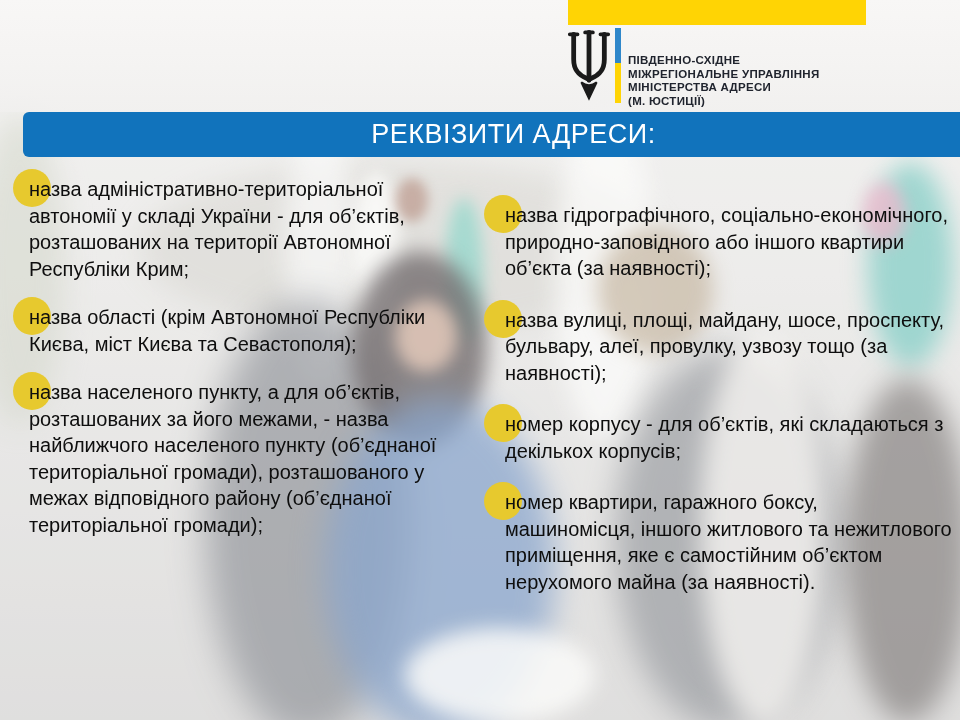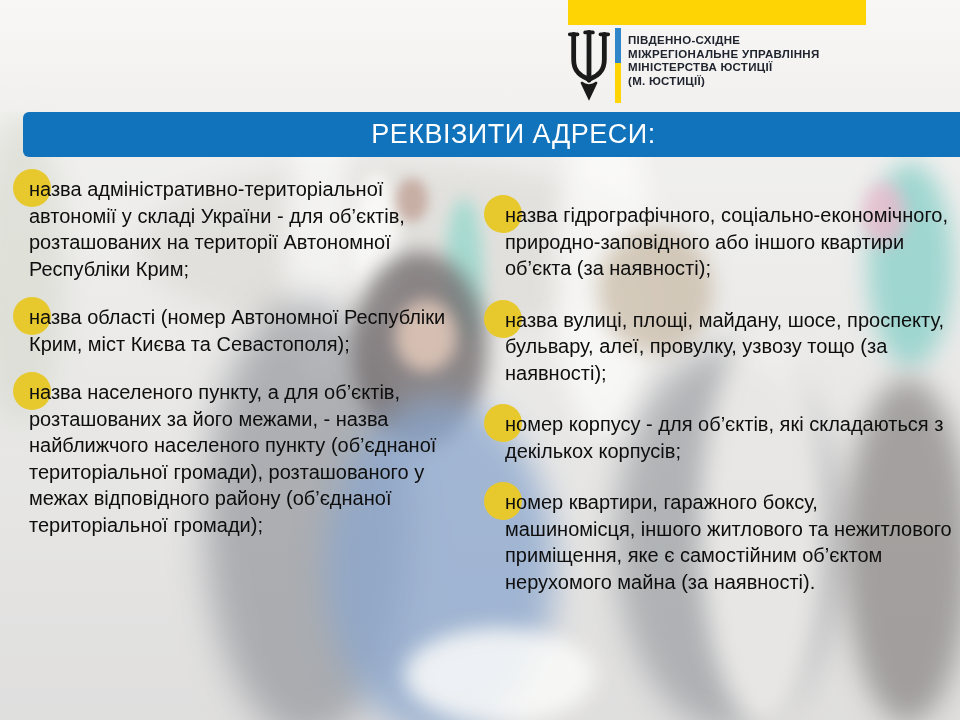--- a/index.html
+++ b/index.html
@@ -32,21 +32,21 @@
   .photo-wash{position:absolute;inset:0;background:rgba(255,255,255,.30);}
   .top-haze{position:absolute;left:0;top:0;width:960px;height:112px;
     background:linear-gradient(180deg,rgba(248,247,246,.96),rgba(241,240,239,.72));}
   
   .flag-bar{position:absolute;left:568px;top:0;width:298px;height:25px;}
   .logo{position:absolute;left:566px;top:28px;display:flex;align-items:flex-start;}
   .trident{width:46px;height:74px;flex:0 0 auto;}
   .logo-divider{width:6px;height:75px;margin:0 7px 0 3px;flex:0 0 auto;
     background:linear-gradient(180deg,#2f87ca 0 47%,#ffd404 47% 100%);}
   .logo-text{padding-top:6px;font-size:11.5px;line-height:13.5px;font-weight:bold;
-    color:#20242e;letter-spacing:.3px;white-space:nowrap;}
+    color:#20242e;letter-spacing:.3px;white-space:nowrap;margin-top:20px;}
   .banner{position:absolute;left:23px;top:112px;width:925px;height:45px;border-radius:6px;
     display:flex;align-items:center;justify-content:center;padding-left:28px;}
   .banner-title{color:#ffffff;font-size:27px;letter-spacing:.5px;font-weight:400;}
   
   .col{position:absolute;color:#0e0e0e;font-size:20px;line-height:26.5px;}
   .col-left{left:29px;top:176px;width:428px;}
   .col-right{left:505px;top:202px;width:448px;}
   .item{position:relative;margin-bottom:22px;}
   .col-right .item{margin-bottom:25px;}
   .bullet{position:absolute;width:38px;height:38px;border-radius:50%;top:-7px;z-index:0;}
@@ -89,37 +89,37 @@
       <path d="M8 5 V31 C8 43 14 48 22 51"></path>
       <path d="M40 5 V31 C40 43 34 48 26 51"></path>
       <path d="M24 3 V53"></path>
       <path d="M4 5 H12 M20 3 H28 M36 5 H44" stroke-width="4"></path>
       <path d="M24 72 L16 55 Q24 61 32 55 Z" fill="#1a1a1a" stroke-width="2"></path>
     </svg>
     <div class="logo-divider"></div>
     <div class="logo-text">
       <div>ПІВДЕННО-СХІДНЕ</div>
       <div>МІЖРЕГІОНАЛЬНЕ УПРАВЛІННЯ</div>
-      <div>МІНІСТЕРСТВА ЮСТИЦІЇ</div>
+      <div>МІНІСТЕРСТВА АДРЕСИ</div>
       <div>(М. ЮСТИЦІЇ)</div>
     </div>
   </div>
 
   <div class="banner" style="background:#1173BC;">
     <div class="banner-title">РЕКВІЗИТИ АДРЕСИ:</div>
   </div>
 
   <div class="col col-left">
     <div class="item">
       <span class="bullet" style="background:#E7C92E;"></span>
       <span class="item-text">назва адміністративно-територіальної автономії у складі України - для об’єктів, розташованих на території Автономної Республіки Крим;</span>
     </div>
     <div class="item">
       <span class="bullet" style="background:#E7C92E;"></span>
-      <span class="item-text">назва області (номер Автономної Республіки Крим, міст Києва та Севастополя);</span>
+      <span class="item-text">назва області (крім Автономної Республіки Києва, міст Києва та Севастополя);</span>
     </div>
     <div class="item">
       <span class="bullet" style="background:#E7C92E;"></span>
       <span class="item-text">назва населеного пункту, а для об’єктів, розташованих за його межами, - назва найближчого населеного пункту (об’єднаної територіальної громади), розташованого у межах відповідного району (об’єднаної територіальної громади);</span>
     </div>
   </div>
 
   <div class="col col-right">
     <div class="item">
       <span class="bullet" style="background:#E7C92E;"></span>

